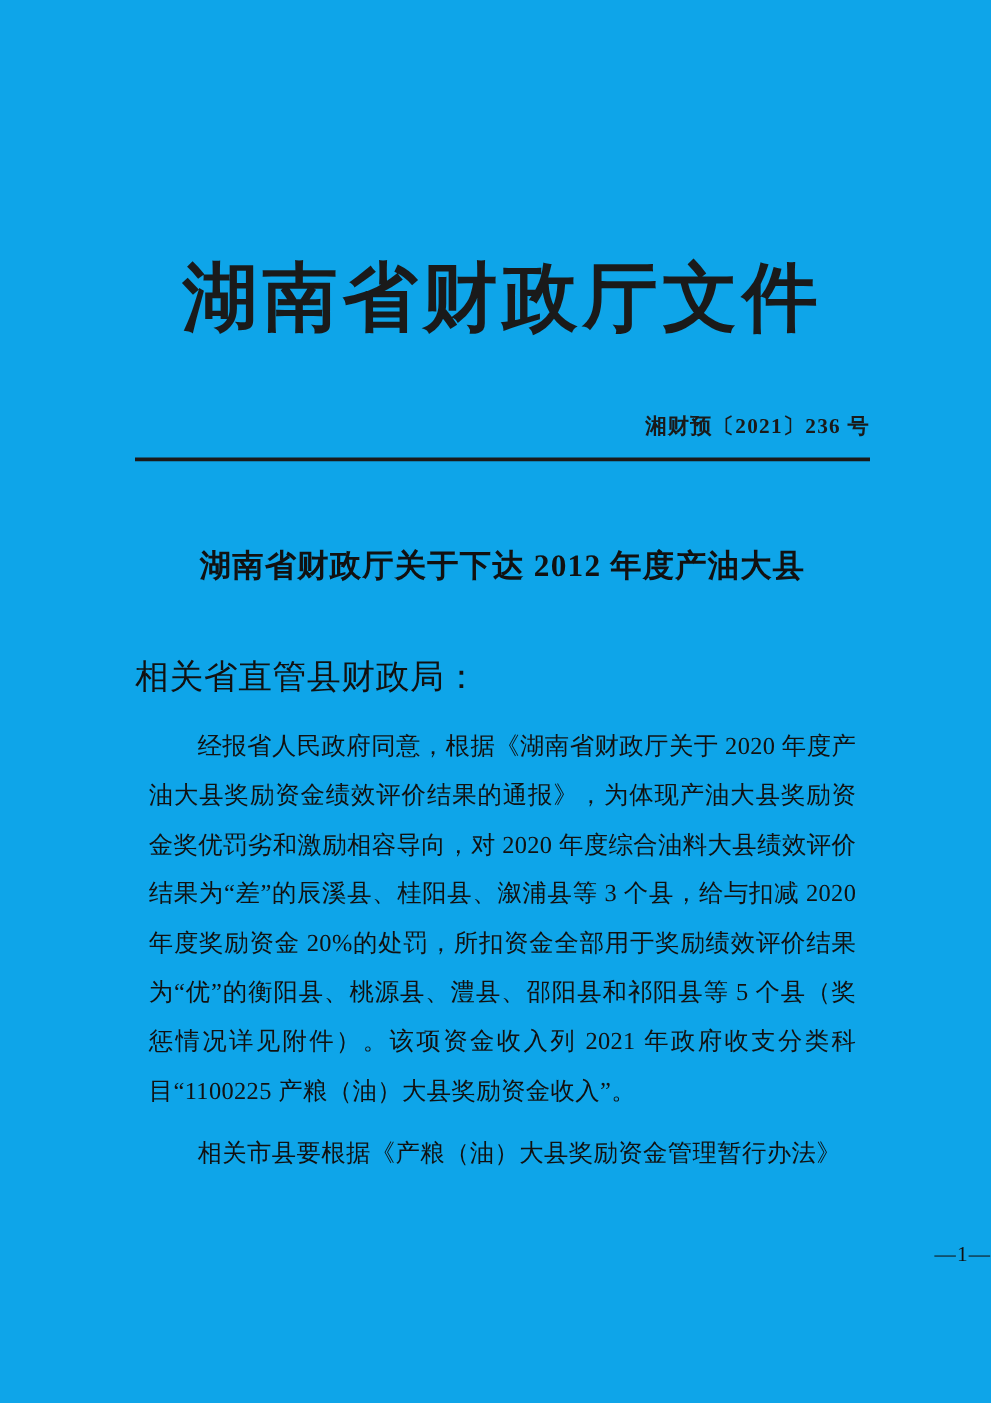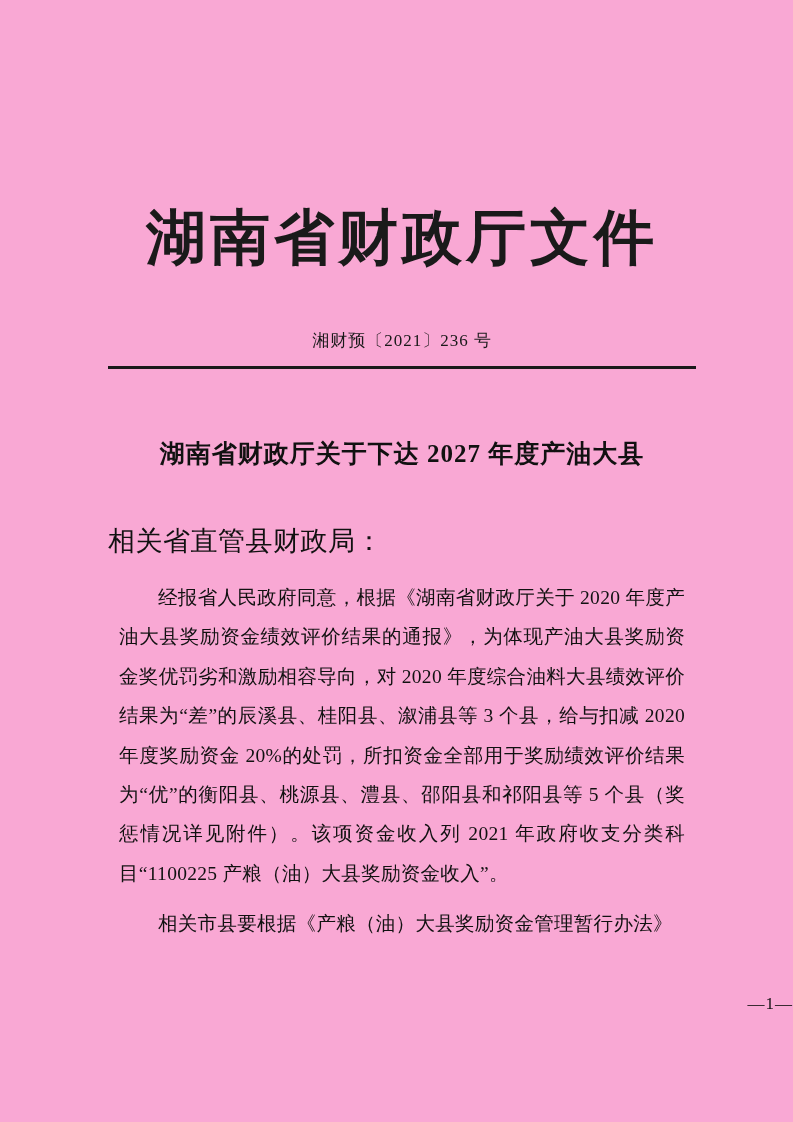--- a/index.html
+++ b/index.html
@@ -7,21 +7,21 @@
     padding: 0;
     background: #d9d9d9;
   }
   body {
     font-family: "Liberation Serif", "DejaVu Serif", serif;
   }
   .page {
     position: relative;
     width: 793px;
     height: 1122px;
-    background: #f9a8d4;
+    background: #0ea5e9;
     margin: 0 auto;
     overflow: hidden;
   }
   .doc-inner {
     position: absolute;
     left: 108px;
     top: 0;
     width: 588px;
     height: 1122px;
   }
@@ -34,23 +34,23 @@
     font-weight: bold;
     font-size: 60px;
     letter-spacing: 4px;
     color: #1a1a1a;
     line-height: 1.1;
     white-space: nowrap;
   }
 
   .doc-number {
     margin-top: 58px;
-    text-align: center;
+    text-align: right;
     font-size: 17px;
-    font-weight: normal;
+    font-weight: bold;
     letter-spacing: 1px;
     color: #1a1a1a;
   }
 
   .rule {
     margin-top: 14px;
     height: 3px;
     background: #1a1a1a;
     width: 100%;
   }
@@ -108,21 +108,21 @@
 <div class="page">
   <div class="doc-inner">
 
     <div class="masthead">湖南省财政厅文件</div>
 
     <div class="doc-number">湘财预〔2021〕236 号</div>
 
     <div class="rule"></div>
 
     <div class="doc-title">
-      <span class="line">湖南省财政厅关于下达 2027 年度产油大县</span>
+      <span class="line">湖南省财政厅关于下达 2012 年度产油大县</span>
     </div>
 
     <div class="salutation">相关省直管县财政局：</div>
 
     <p class="para">经报省人民政府同意，根据《湖南省财政厅关于 2020 年度产油大县奖励资金绩效评价结果的通报》，为体现产油大县奖励资金奖优罚劣和激励相容导向，对 2020 年度综合油料大县绩效评价结果为“差”的辰溪县、桂阳县、溆浦县等 3 个县，给与扣减 2020 年度奖励资金 20%的处罚，所扣资金全部用于奖励绩效评价结果为“优”的衡阳县、桃源县、澧县、邵阳县和祁阳县等 5 个县（奖惩情况详见附件）。该项资金收入列 2021 年政府收支分类科目“1100225 产粮（油）大县奖励资金收入”。</p>
 
     <p class="para">相关市县要根据《产粮（油）大县奖励资金管理暂行办法》</p>
 
   </div>
 

